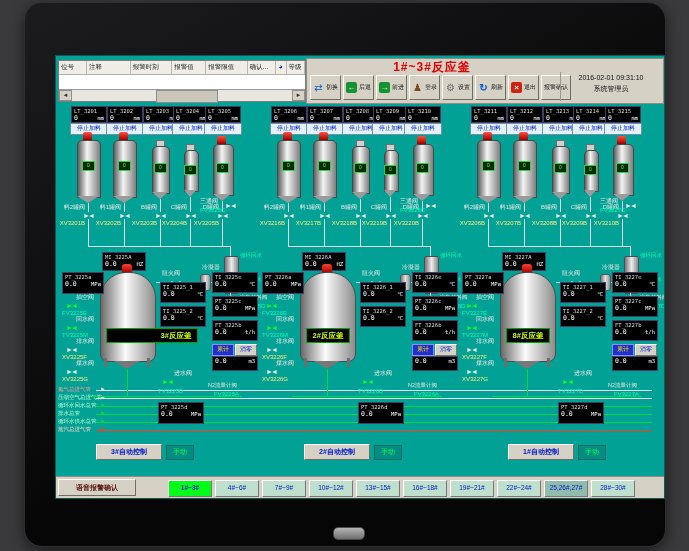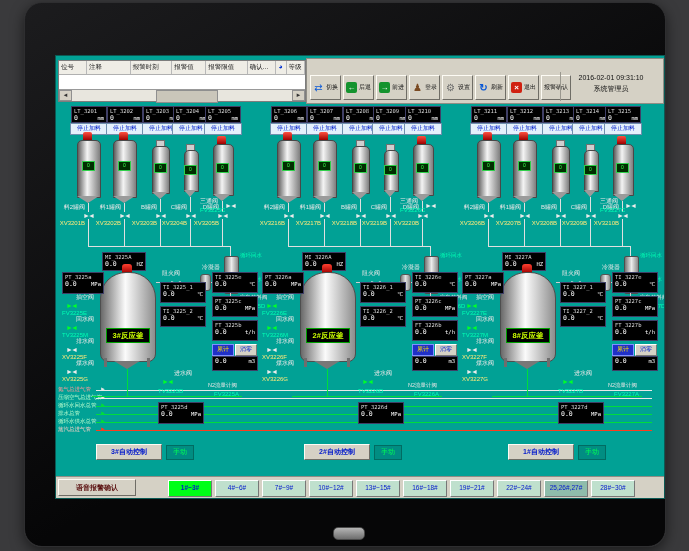--- a/index.html
+++ b/index.html
@@ -127,20 +127,21 @@
       <div id="alarm-scroll">
         <span class="sarrow">◄</span>
         <div class="strack">
           <div class="sthumb"></div>
         </div>
         <span class="sarrow">►</span>
       </div>
     </div>
 
     <div id="toolbar-panel">
+      <div id="page-title">1#~3#反应釜</div>
       <div id="toolbar-buttons">
           <div class="tbtn" style="position: relative;">
             <span class="ic switch-icon">⇄</span>
             <span>切换</span>
           </div>
           <div class="tbtn" style="position: relative;">
             <span class="ic back-icon">←</span>
             <span>后退</span>
           </div>
           <div class="tbtn" style="position: relative;">
@@ -297,21 +298,21 @@
           <div class="valve" style="left: 108px; top: 173px;">►◄</div>
           <div class="readout" style="left: 40px; top: 146px; width: 42px; height: 17px;">
             <div class="rtag">MI_3225A</div>
             <div class="rrow">
               <div class="rval">0.0</div>
               <div class="runit">HZ</div>
             </div>
           </div>
           <div class="rcap" style="left: 60px; top: 158px;"></div>
           <div class="reactor" style="left: 38px; top: 166px; width: 54px; height: 88px;"></div>
-          <div class="rband" style="left: 44px; top: 222px; width: 42px;">3#反应釜</div>
+          <div class="rband" style="left: 44px; top: 222px; width: 42px; padding-left: 48px;">3#反应釜</div>
           <div class="rcone" style="left: 52px; top: 255px; border-left: 13px solid transparent; border-right: 13px solid transparent; border-top: 8px solid rgb(120, 120, 120);"></div>
           <div class="rleg" style="left: 42px; top: 252px;"></div>
           <div class="rleg" style="left: 85px; top: 252px;"></div>
           <div class="pipe" style="left: 65px; top: 263px; width: 1px; height: 27px; background: rgb(0, 221, 60);"></div>
           <div class="pipe" style="left: 30px; top: 290px; width: 150px; height: 1px; background: rgb(0, 221, 60);"></div>
           <div class="readout" style="left: 0px; top: 166px; width: 40px; height: 20px;">
             <div class="rtag">PT_3225a</div>
             <div class="rrow">
               <div class="rval">0.0</div>
               <div class="runit">MPa</div>

